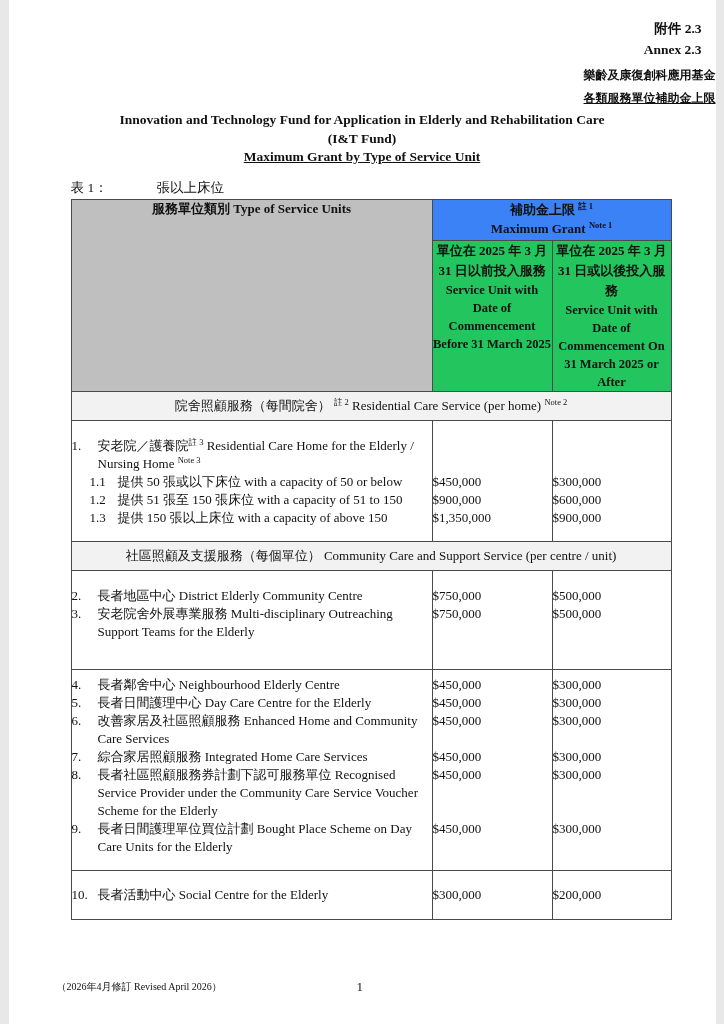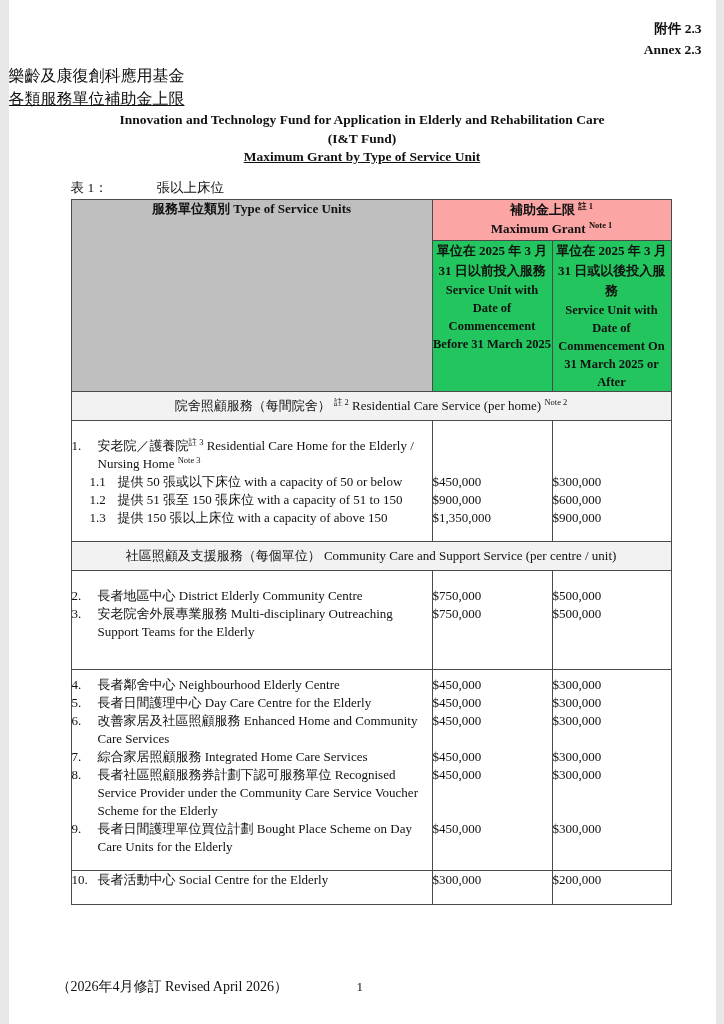--- a/index.html
+++ b/index.html
@@ -21,23 +21,23 @@
   .annex {
     padding-top: 18px;
     padding-right: 14px;
     text-align: right;
     font-weight: bold;
     font-size: 13.5px;
     line-height: 21px;
   }
   .title-zh {
     margin-top: 4px;
-    text-align: left;
-    font-weight: normal;
-    font-size: 16px;
+    text-align: right;
+    font-weight: bold;
+    font-size: 12px;
     line-height: 23px;
   }
   .title-en {
     margin-top: 1px;
     text-align: center;
     font-weight: bold;
     font-size: 13.5px;
     line-height: 18.5px;
   }
   .u { text-decoration: underline; }
@@ -67,21 +67,21 @@
   }
   th.service-h {
     background: #bfbfbf;
     font-weight: bold;
     font-size: 13px;
     text-align: center;
     vertical-align: middle;
     margin-top: 34px;
   }
   th.grant-h {
-    background: #fca5a5;
+    background: #3b82f6;
     font-weight: bold;
     text-align: center;
     vertical-align: middle;
     height: 40px;
     border-bottom: 1px solid #4a4a4a;
     font-size: 13px;
     line-height: 19px;
   }
   th.sub-h {
     background: #22c55e;
@@ -108,28 +108,28 @@
   .item { position: relative; padding-left: 26px; }
   .item .num { position: absolute; left: 0; top: 0; }
   .sub { position: relative; padding-left: 46px; white-space: nowrap; }
   .sub .num { position: absolute; left: 18px; top: 0; }
   tr.pad-top > td { padding-top: 16px; }
   tr.pad-top-sm > td { padding-top: 6px; }
   tr.pad-bot > td { padding-bottom: 14px; }
   tr.pad-bot-lg > td { padding-bottom: 28px; }
   tr.rule-top > td { border-top: 1px solid #4a4a4a; }
   tr.pad-top > td.c-item { padding-top: 16px; }
-  tr.row10 > td { padding-bottom: 15px; }
+  tr.row10 > td { padding-top: 15px; padding-bottom: 15px; }
 
   
   .footer-rev {
     position: absolute;
     left: 48px;
     top: 978px;
-    font-size: 14px;
+    font-size: 10px;
   }
   .footer-page {
     position: absolute;
     left: 348px;
     top: 978px;
     font-size: 13px;
   }
 </style>
 </head>
 <body>

